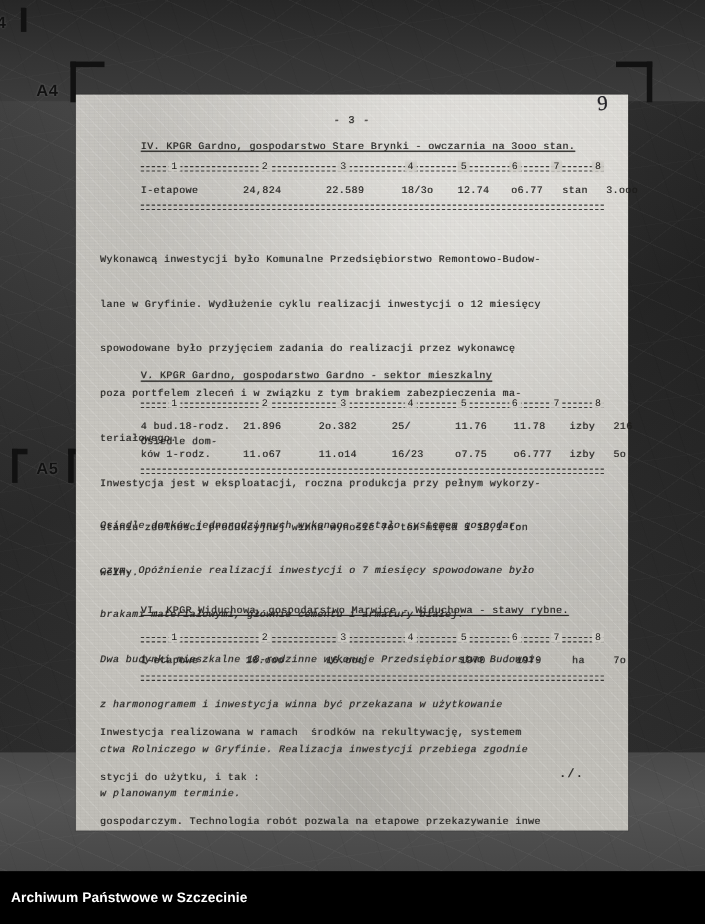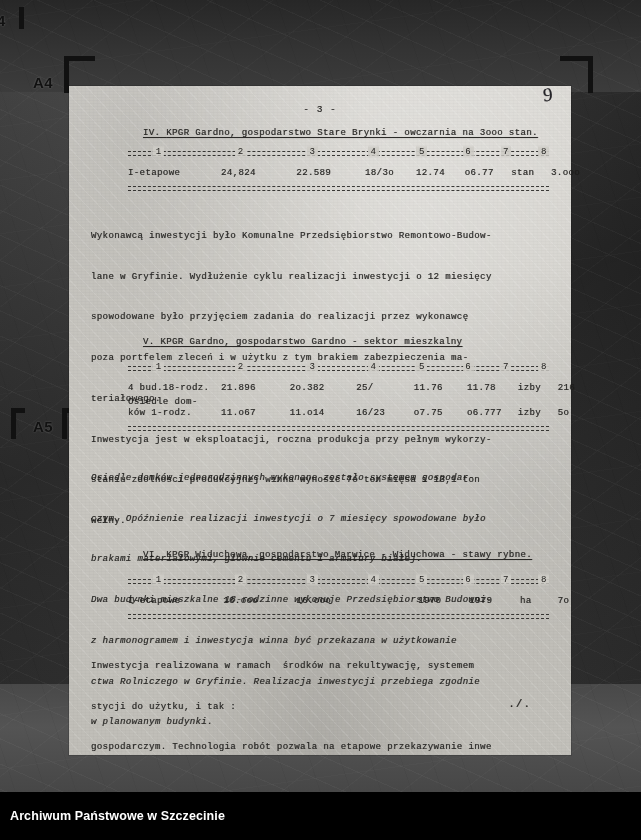--- a/index.html
+++ b/index.html
@@ -147,21 +147,21 @@
     color: #15141a;
     transform: rotate(-4deg);
   }
 
   .section {
     position: absolute;
     left: 0;
     width: 502px;
   }
   .sec-title {
-    padding-left: 74px;
+    padding-left: 59px;
     white-space: pre;
   }
   .sec-title u {
     text-decoration: underline;
     text-underline-offset: 2px;
   }
 
   
   .tbl {
     margin-top: 6px;
@@ -303,21 +303,21 @@
             <span class="cell" style="left:86.5%">stan</span>
             <span class="cell" style="left:95.5%">3.ooo</span>
           </div>
           <div class="rule double"></div>
         </div>
 
         <div class="para ink" style="margin-top:9px;">
           <div>Wykonawcą inwestycji było Komunalne Przedsiębiorstwo Remontowo-Budow-</div>
           <div>lane w Gryfinie. Wydłużenie cyklu realizacji inwestycji o 12 miesięcy</div>
           <div>spowodowane było przyjęciem zadania do realizacji przez wykonawcę</div>
-          <div>poza portfelem zleceń i w użytku z tym brakiem zabezpieczenia ma-</div>
+          <div>poza portfelem zleceń i w związku z tym brakiem zabezpieczenia ma-</div>
           <div>teriałowego.</div>
           <div>Inwestycja jest w eksploatacji, roczna produkcja przy pełnym wykorzy-</div>
           <div>staniu zdolności produkcyjnej winna wynosić 7o ton mięsa i 13,1 ton</div>
           <div>wełny.</div>
         </div>
       </div>
 
       <div class="section" style="top:249px;">
         <div class="sec-title ink"><u><span>V. </span><span>KPGR Gardno, gospodarstwo Gardno - sektor mieszkalny</span></u></div>
 
@@ -363,21 +363,21 @@
           <div class="rule double"></div>
         </div>
 
         <div class="para ink" style="margin-top:11px;font-style:italic;">
           <div>Osiedle domków jednorodzinnych wykonane zostało systemem gospodar-</div>
           <div>czym. Opóźnienie realizacji inwestycji o 7 miesięcy spowodowane było</div>
           <div>brakami materiałowymi, głównie cementu i armatury białej.</div>
           <div>Dwa budynki mieszkalne 18-rodzinne wykonuje Przedsiębiorstwo Budowni-</div>
           <div>z harmonogramem i inwestycja winna być przekazana w użytkowanie</div>
           <div>ctwa Rolniczego w Gryfinie. Realizacja inwestycji przebiega zgodnie</div>
-          <div>w planowanym budynki.</div>
+          <div>w planowanym terminie.</div>
         </div>
       </div>
 
       <div class="section" style="top:462px;">
         <div class="sec-title ink"><u><span>VI. </span><span>KPGR Widuchowa, gospodarstwo Marwice - Widuchowa - stawy rybne.</span></u></div>
 
         <div class="tbl" style="margin-top:12px;">
           <div class="rule double"></div>
           <div class="colnums">
             <span style="left:6%">1</span>

